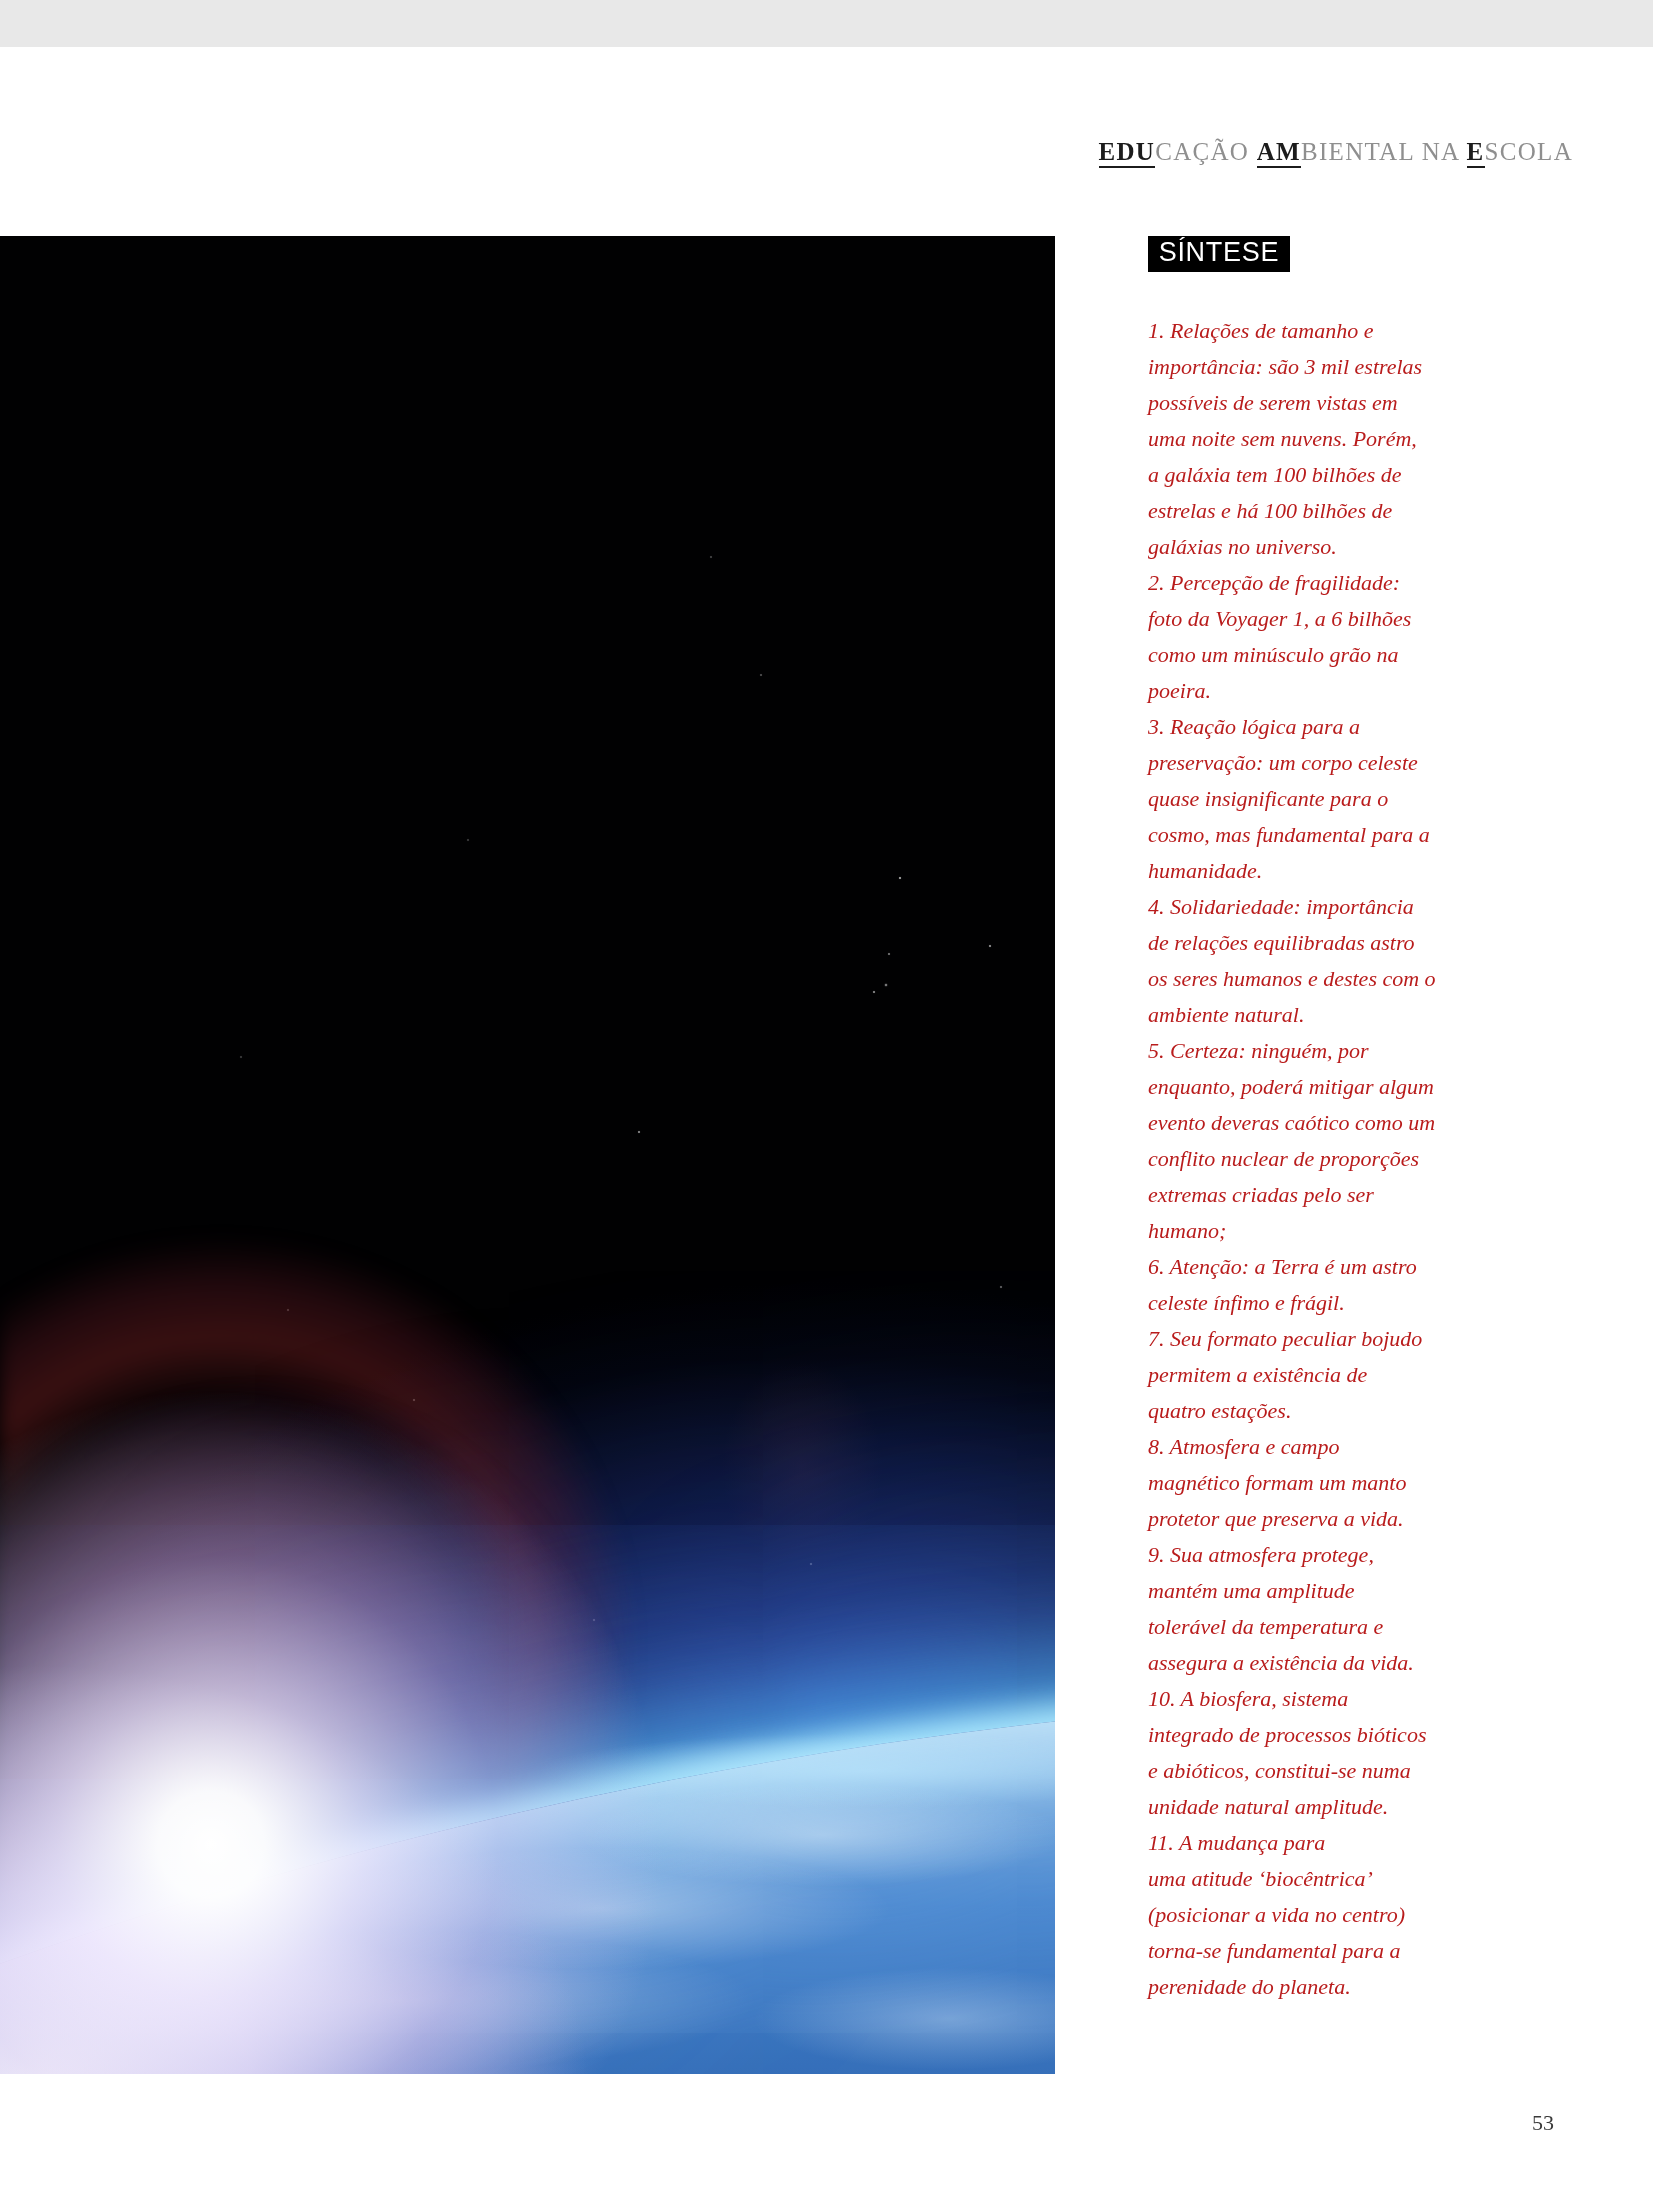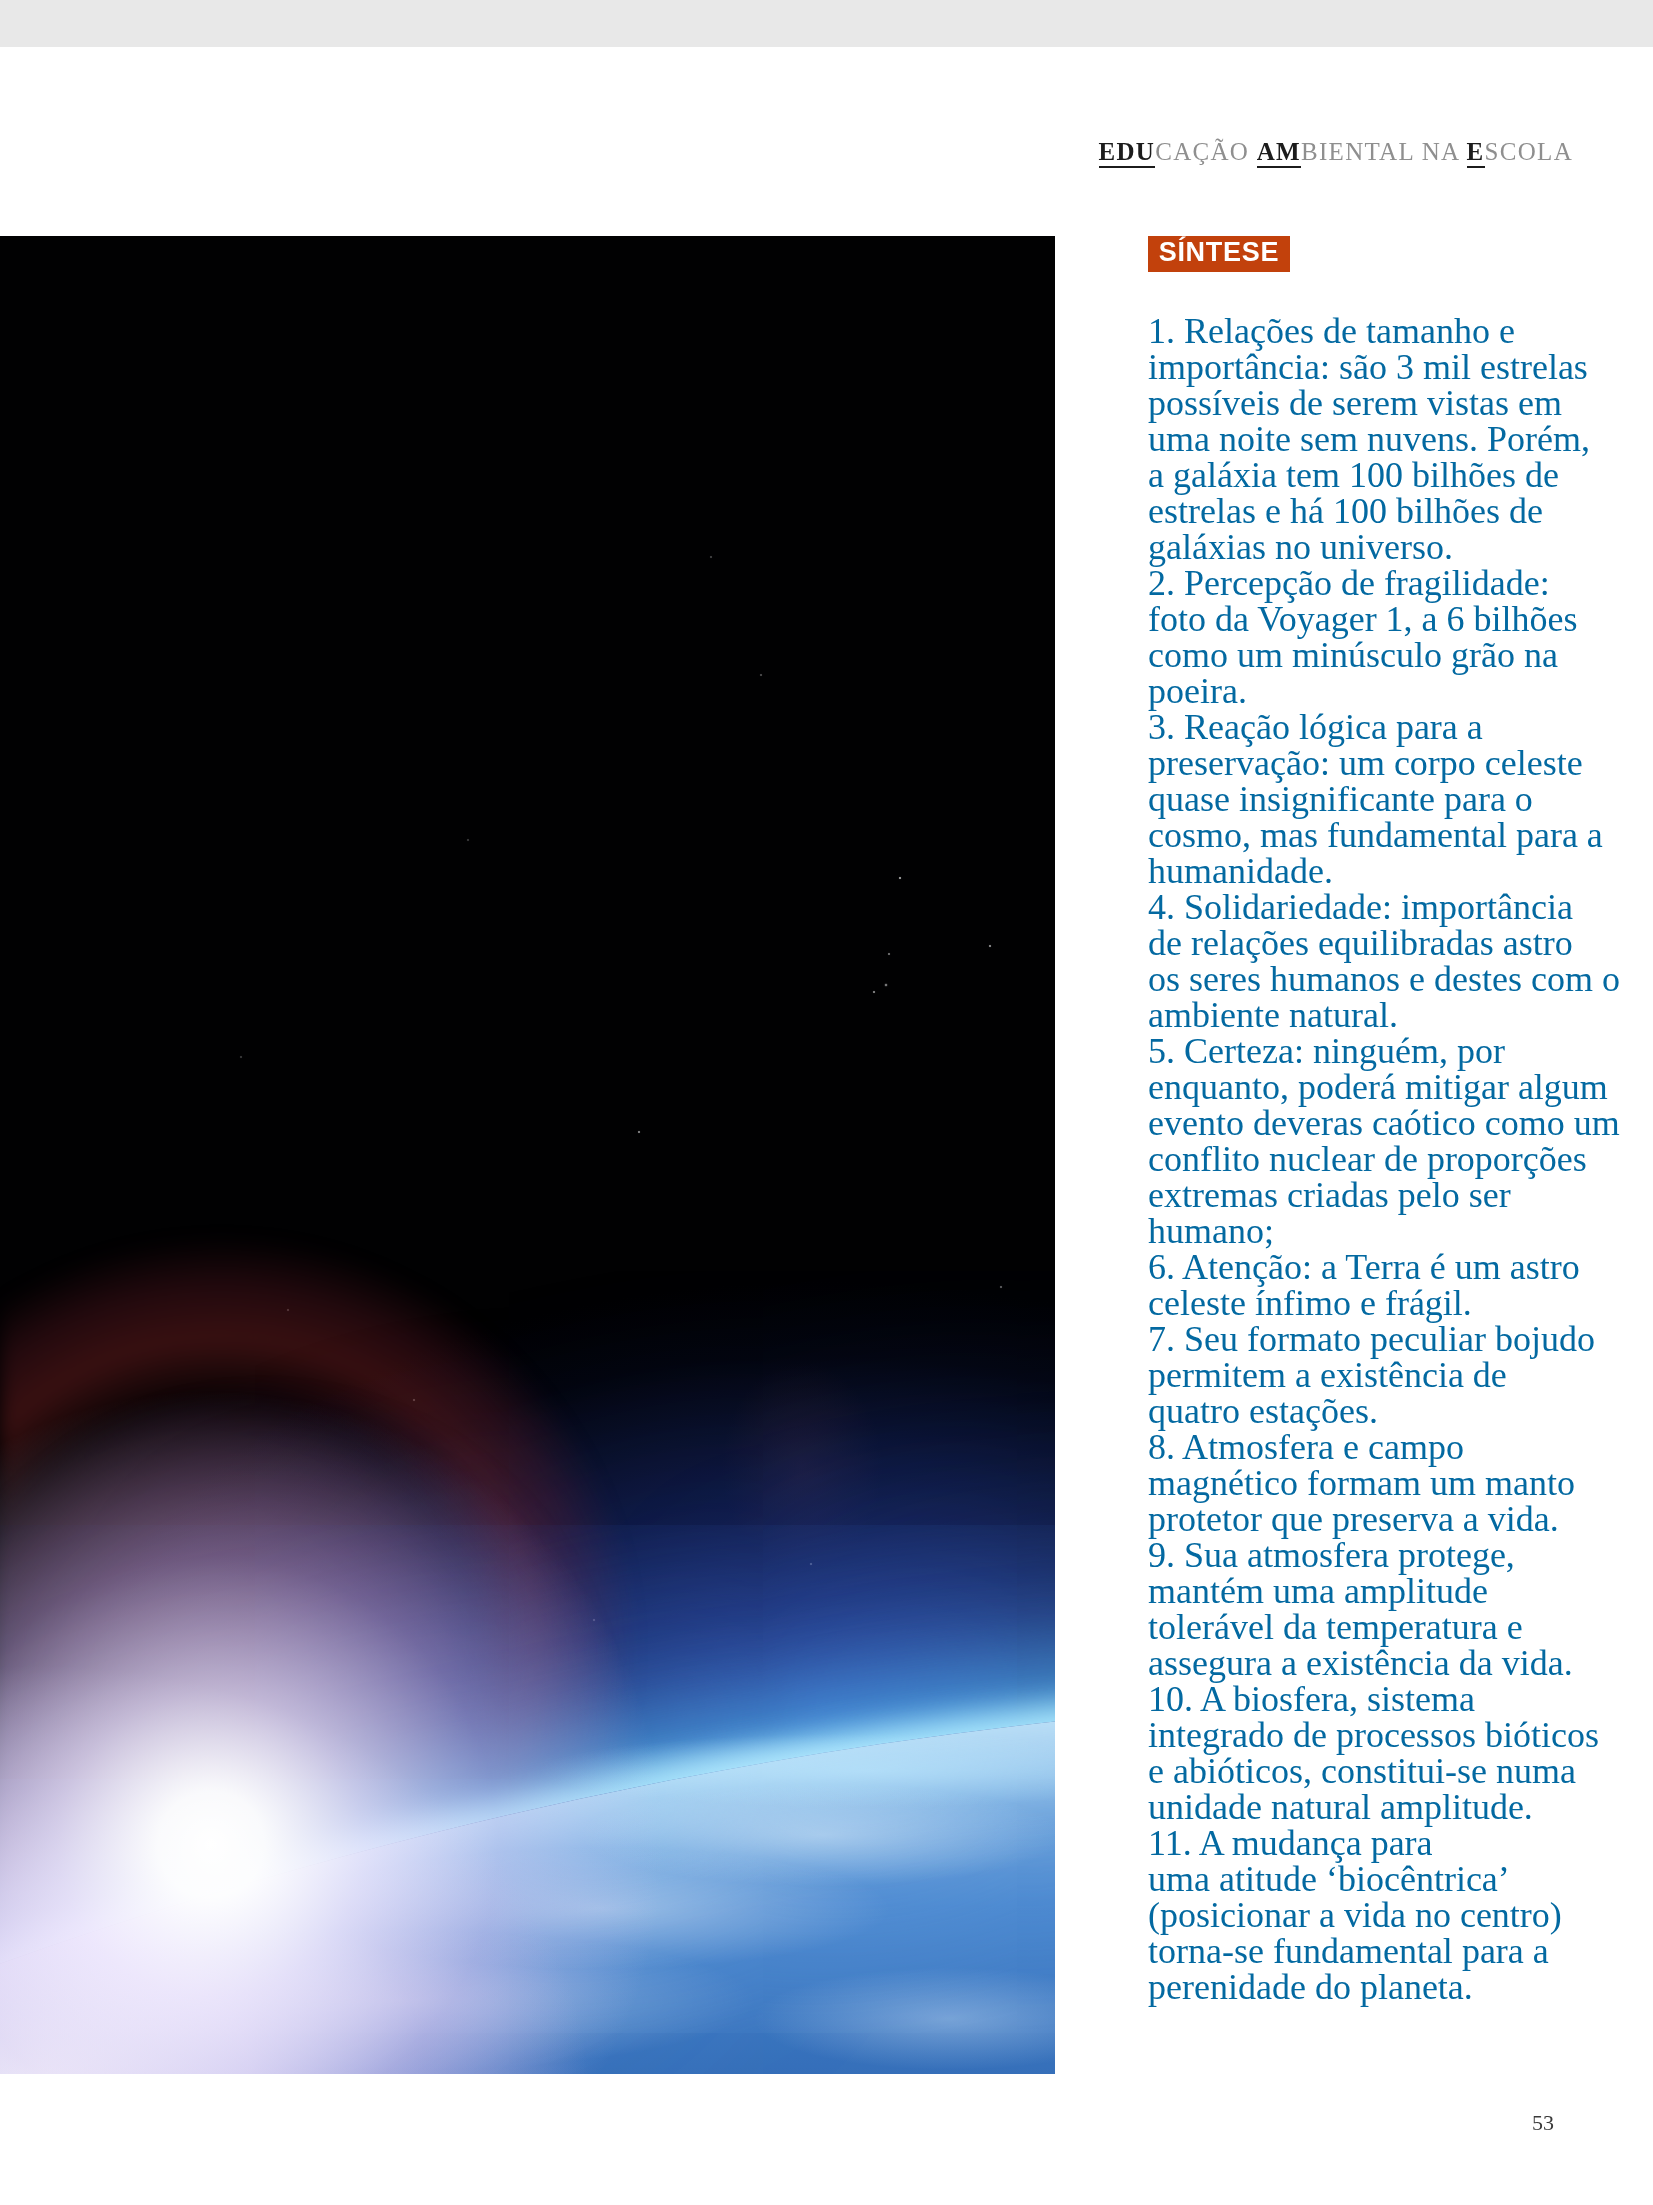--- a/index.html
+++ b/index.html
@@ -89,27 +89,27 @@
   }
   .sun-glare {
     background: radial-gradient(circle at 20% 87.5%,
       #ffffff 0px, rgba(255,255,255,0.96) 53px, rgba(245,236,255,0.70) 153px,
       rgba(215,195,240,0.38) 287px, rgba(0,0,0,0) 453px);
   }
 
   
   .sidebar { position:absolute; left:1148px; top:189px; width:467px; }
   .synthesis-label {
-    display:inline-block; background:#c2410c; color:#ffffff;
-    font-family:"Liberation Sans", sans-serif; font-weight:bold;
+    display:inline-block; background:#000000; color:#ffffff;
+    font-family:"Liberation Sans", sans-serif; font-weight:normal;
     font-size:27px; line-height:1; padding:2.7px 10.7px 6px; letter-spacing:0.7px;
   }
   .synthesis-list {
-    margin-top:41px; font-size:36px; line-height:36px;
-    color:#0369a1;
+    margin-top:41px; font-style:italic; font-size:22px; line-height:36px;
+    color:#b91c1c;
   }
   .synthesis-list .line { white-space:pre; }
 
   
   .page-number {
     position:absolute; top:2063px; right:100px;
     font-size:22px; color:#3a3a3a;
   }
 </style>
 </head>

